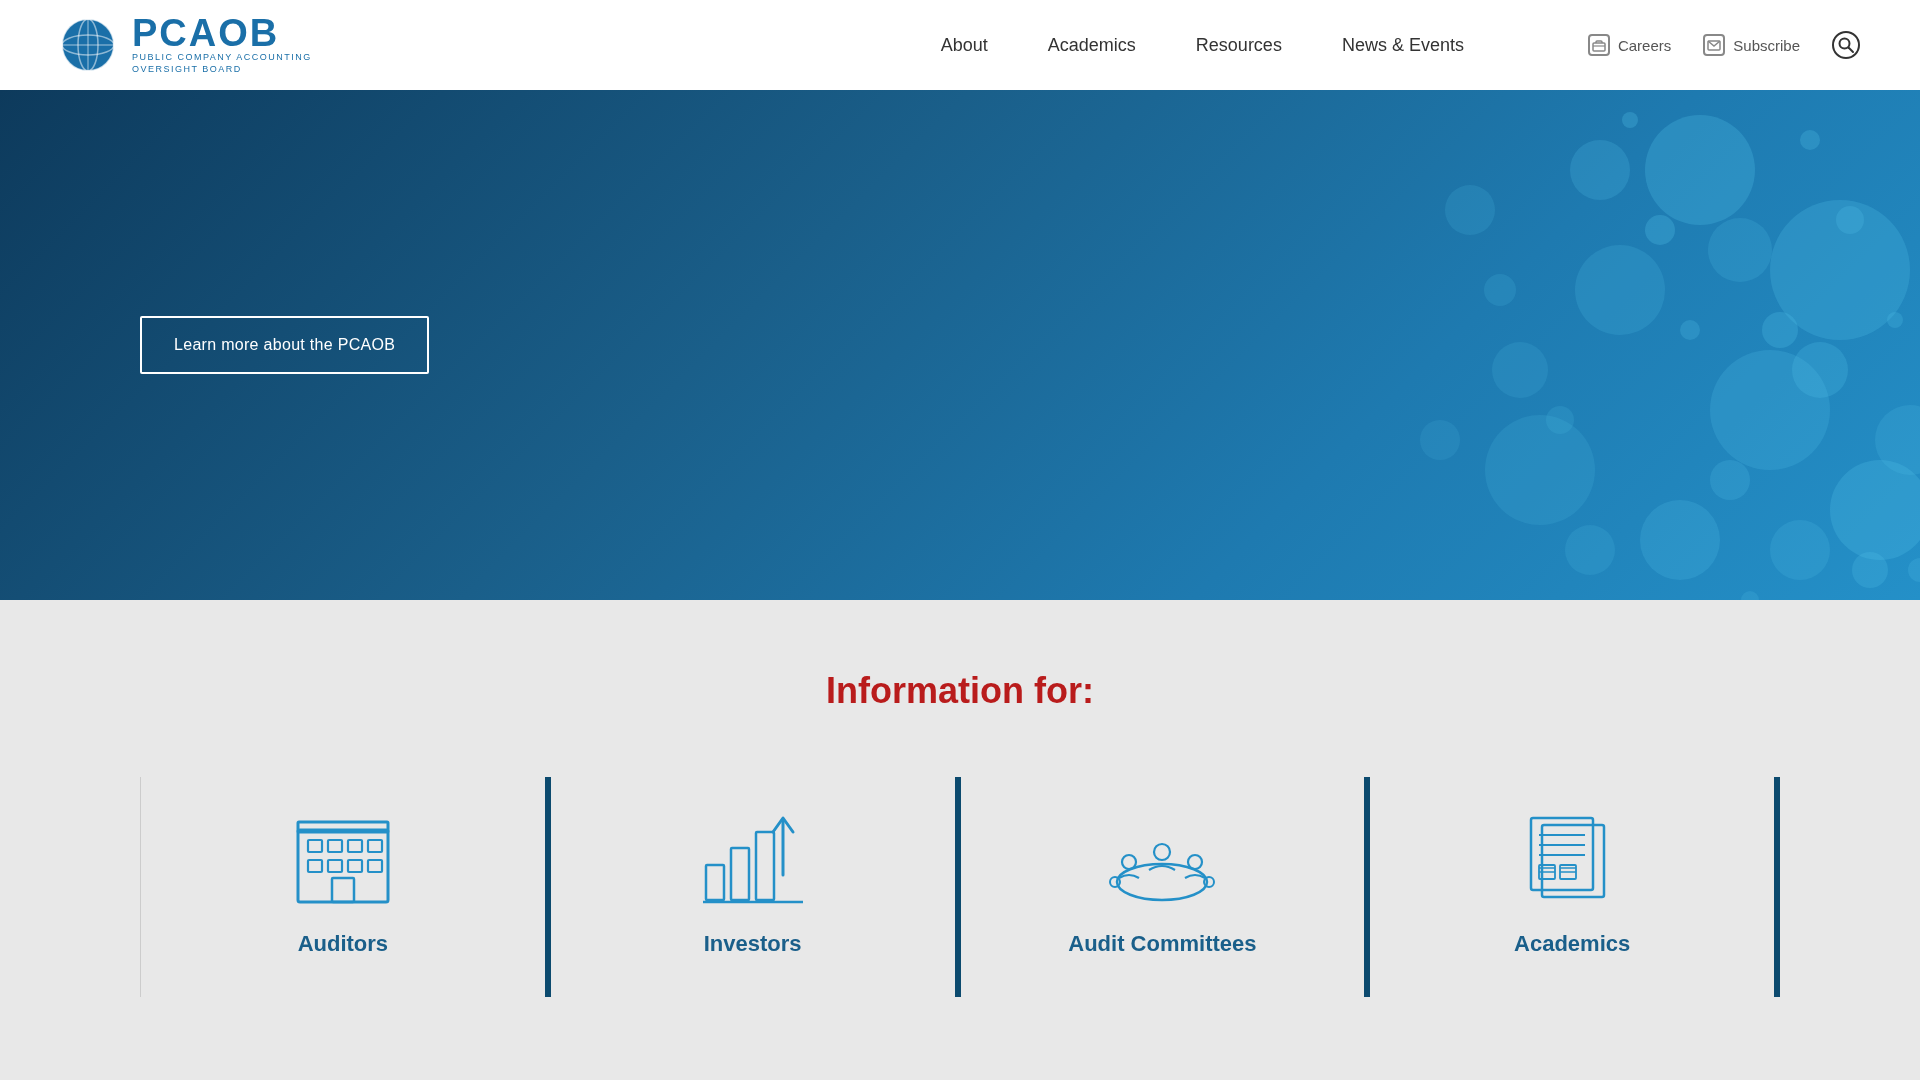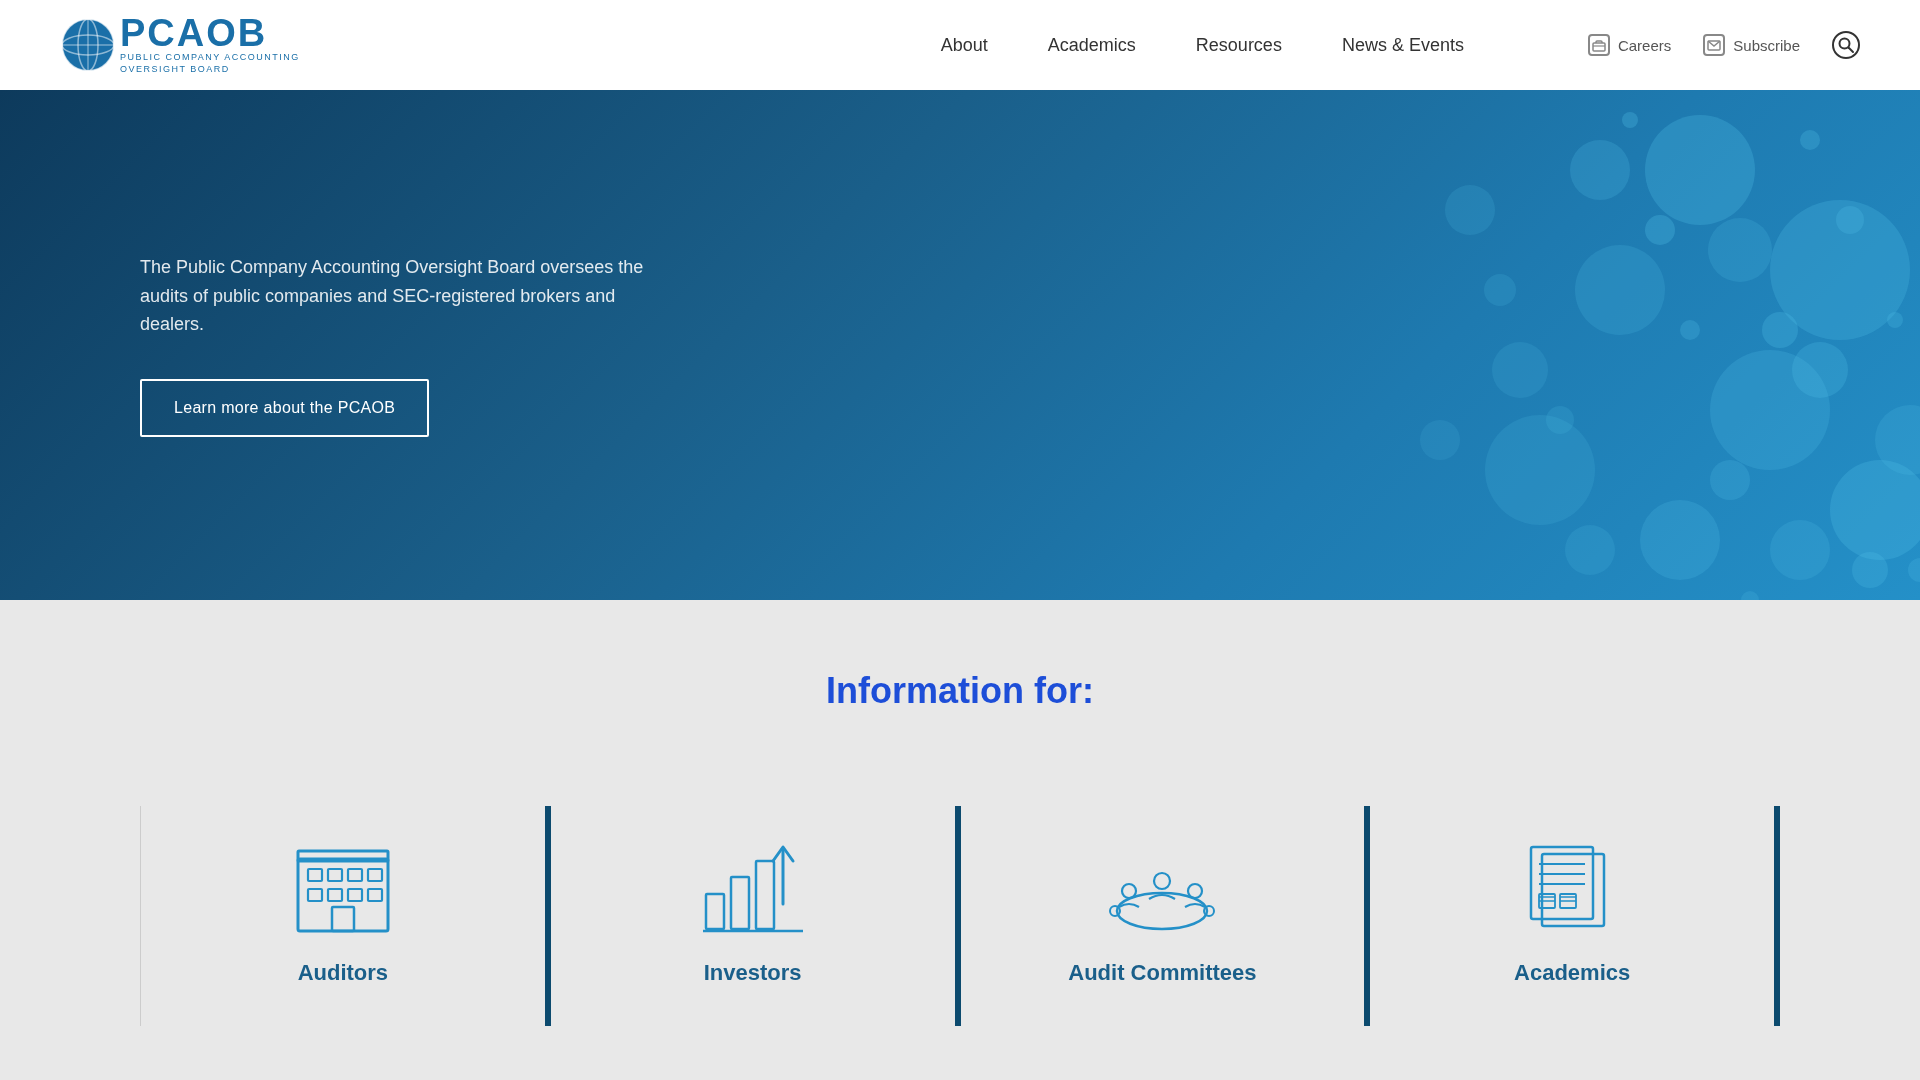--- a/index.html
+++ b/index.html
@@ -10,21 +10,21 @@
       background: #fff;
       display: flex;
       align-items: center;
       justify-content: space-between;
       padding: 0 60px;
       height: 90px;
       position: relative;
       z-index: 10;
     }
     .header-left { display: flex; align-items: center; }
-    .logo-container { display: flex; align-items: center; gap: 4px; }
+    .logo-container { display: flex; align-items: center; gap: 16px; }
     .logo-text-block { display: flex; flex-direction: column; }
     .logo-pcaob {
       font-size: 38px;
       font-weight: 900;
       color: #1a6fa8;
       line-height: 1;
       letter-spacing: 2px;
     }
     .logo-subtitle {
       font-size: 9px;
@@ -113,22 +113,22 @@
     
     .info-section {
       background: #e8e8e8;
       padding: 70px 140px 80px;
       min-height: 570px;
     }
     .info-title {
       text-align: center;
       font-size: 36px;
       font-weight: 700;
-      color: #1d4ed8;
-      margin-bottom: 94px;
+      color: #b91c1c;
+      margin-bottom: 65px;
     }
     .info-cards {
       display: flex;
       justify-content: center;
       gap: 0;
       border-left: 1px solid #ccc;
     }
     .info-card {
       flex: 1;
       display: flex;
@@ -247,21 +247,20 @@
       <circle cx="510" cy="30" r="8" fill="rgba(80,190,230,0.30)"></circle>
       <circle cx="570" cy="240" r="10" fill="rgba(80,190,230,0.25)"></circle>
       <circle cx="690" cy="50" r="10" fill="rgba(80,190,230,0.28)"></circle>
       <circle cx="775" cy="230" r="8" fill="rgba(80,190,230,0.25)"></circle>
       <circle cx="800" cy="480" r="12" fill="rgba(80,190,230,0.22)"></circle>
       <circle cx="630" cy="510" r="9" fill="rgba(80,190,230,0.20)"></circle>
     </svg>
   </div>
 
   <div class="hero-content">
-    <p class="hero-description">The Public Company Accounting Oversight Board oversees the audits of public companies and SEC-registered brokers and dealers.</p>
     <button class="hero-btn">Learn more about the PCAOB</button>
   </div>
 </section>
 
 <section class="info-section">
   <h2 class="info-title">Information for:</h2>
   <div class="info-cards">
 
     <div class="info-card">
       <div class="card-icon">

